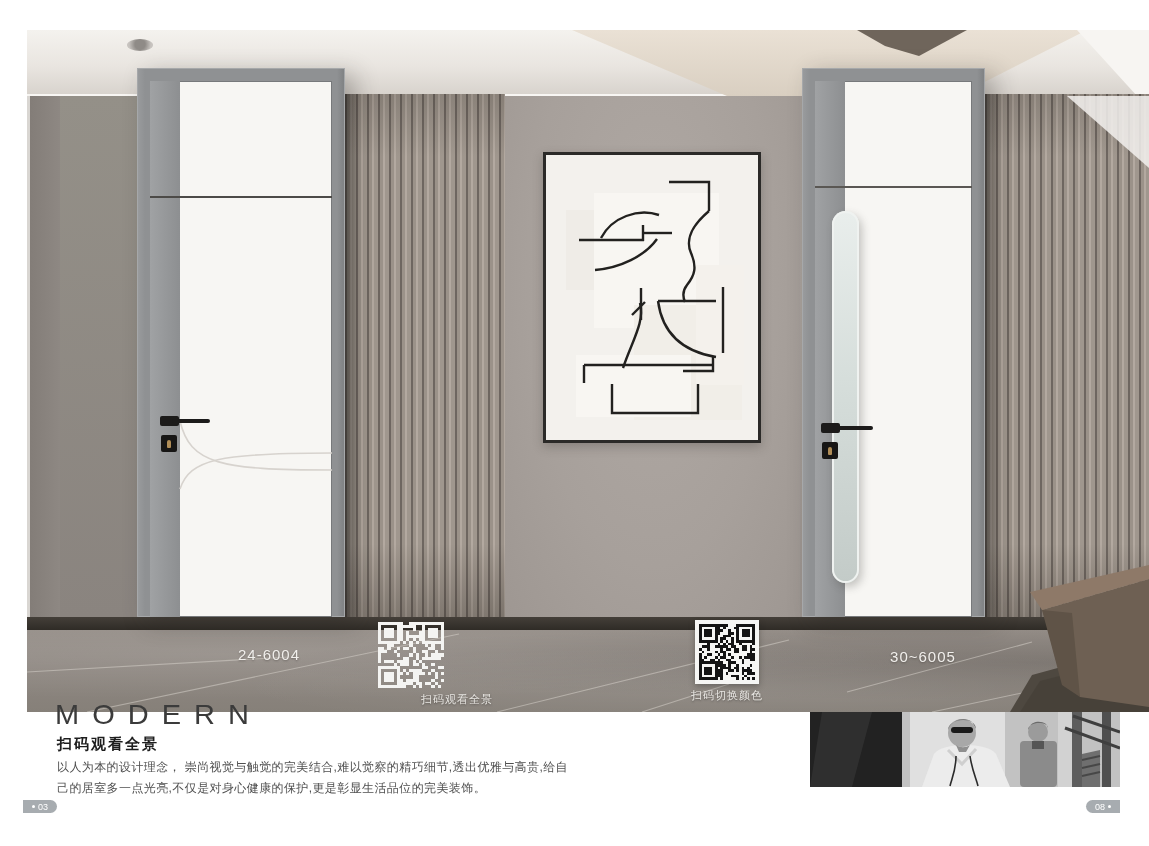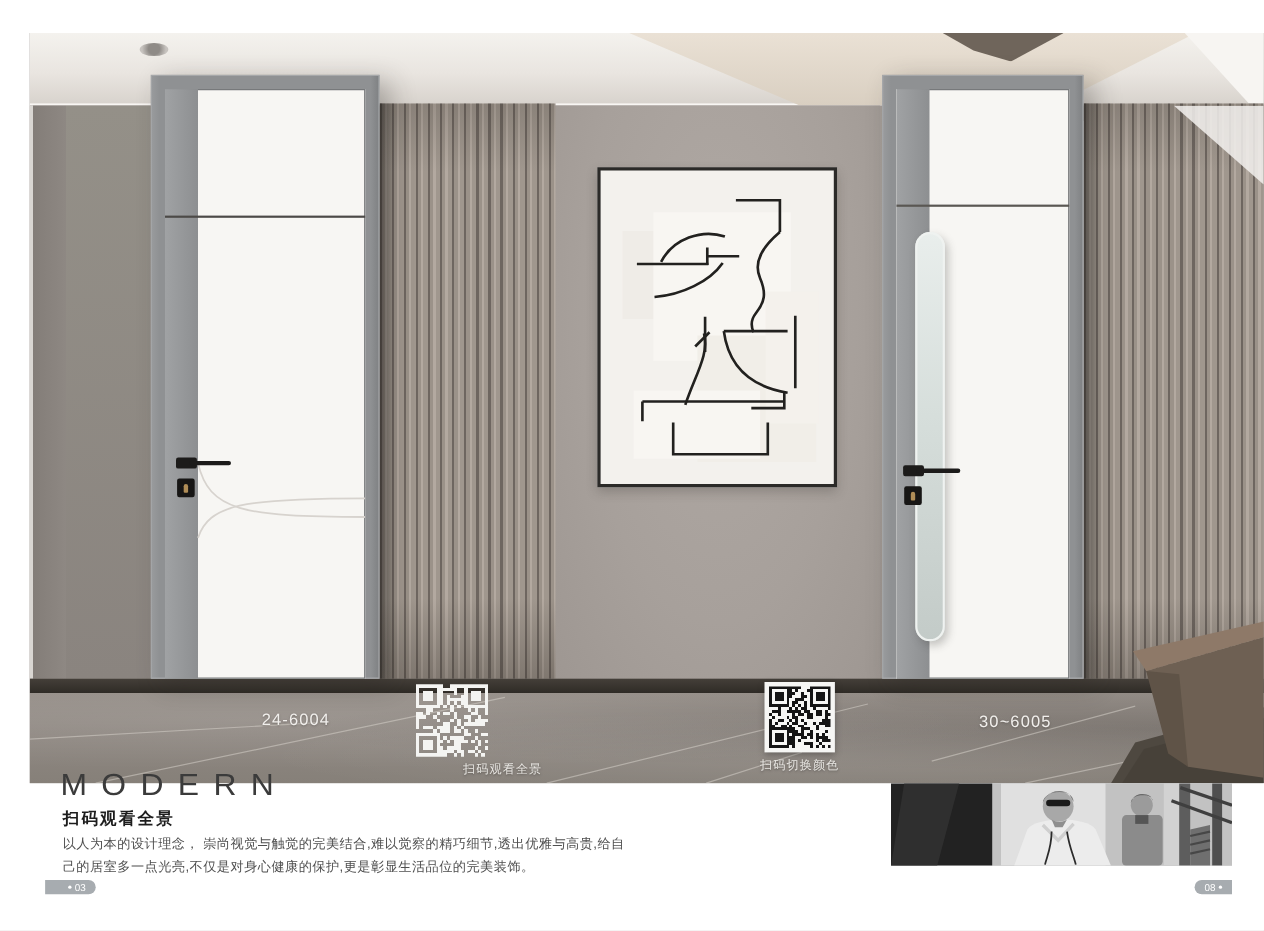--- a/index.html
+++ b/index.html
@@ -104,21 +104,21 @@
     letter-spacing:2px;}
   .cn-body{left:57px;top:757px;font-size:12px;color:var(--body-text,#4f4f4f);line-height:21px;letter-spacing:.4px;}
 
   
   .bw-photo{left:810px;top:712px;width:310px;height:75px;overflow:hidden;background:#c4c4c4;}
   .bw-photo svg{display:block;}
 
   
   .badge{top:800px;width:34px;height:13px;background:var(--badge-bg,#a7acb0);color:#fff;
     font-size:9px;display:flex;align-items:center;justify-content:center;gap:3px;}
-  .badge-left{left:41px;border-radius:0 7px 7px 0;padding-left:12px;}
+  .badge-left{left:23px;border-radius:0 7px 7px 0;}
   .badge-right{left:1086px;border-radius:7px 0 0 7px;}
   .badge .dot{width:3px;height:3px;border-radius:50%;background:#fff;}
 </style>
 </head>
 <body>
 
 <div class="page">
 
   <div class="abs scene">
 

